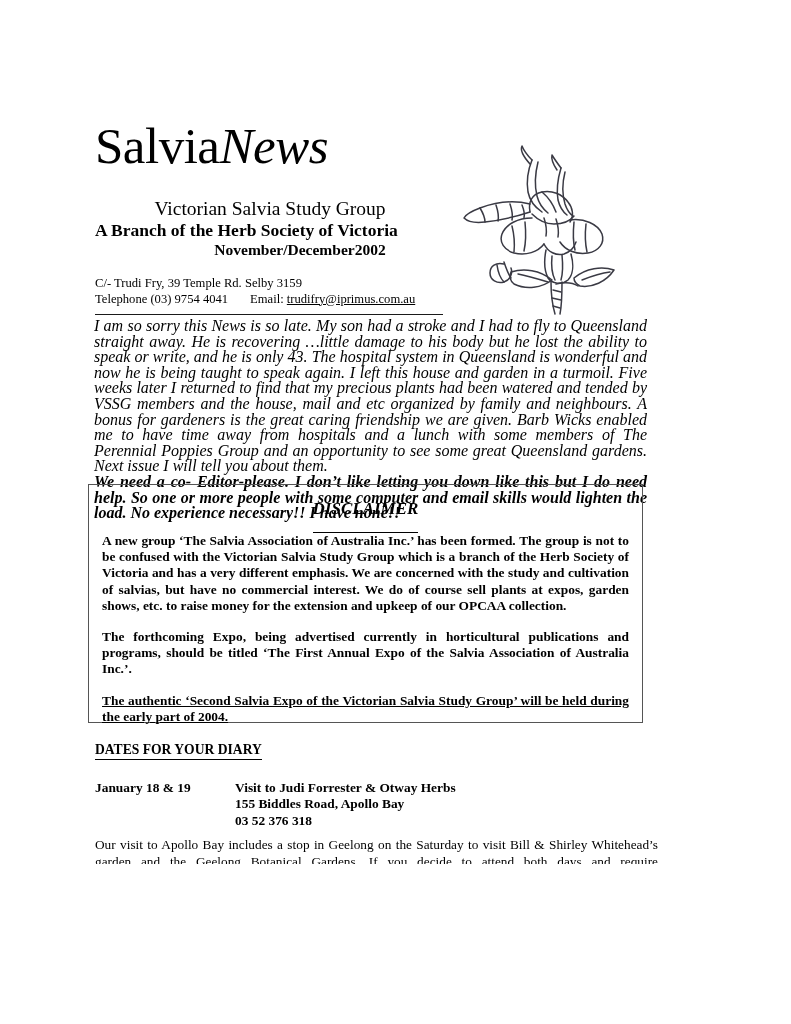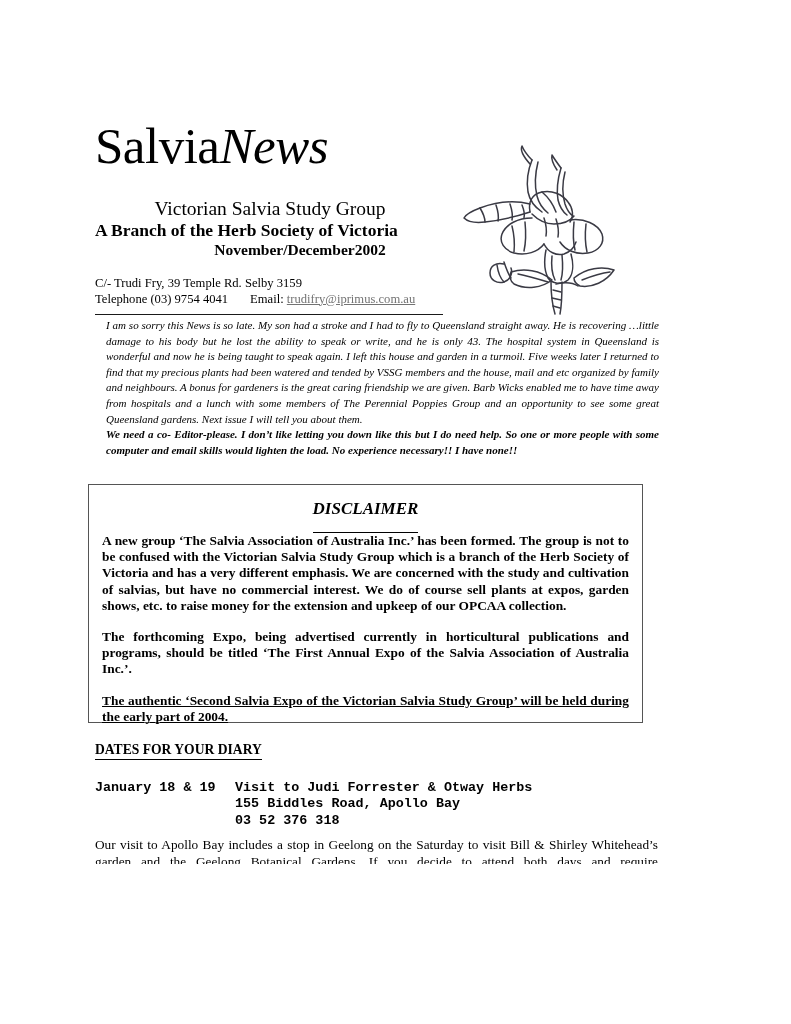--- a/index.html
+++ b/index.html
@@ -54,41 +54,41 @@
     margin-top: 17px;
     font-size: 12.6px;
     line-height: 15.5px;
     border-bottom: 1.6px solid #1a1a1a;
     width: 348px;
     padding-bottom: 7px;
   }
   .contact-line { white-space: nowrap; }
   .contact-gap { display: inline-block; width: 22px; }
   .email-link {
-    color: #737373;
+    color: #000000;
     text-decoration: underline;
   }
 
   
   .flower-art {
     position: absolute;
     left: 452px;
     top: 122px;
     width: 200px;
     height: 196px;
   }
   .flower-art svg { display: block; }
 
   
   .intro {
     position: absolute;
-    left: 106px;
+    left: 94px;
     top: 318px;
     width: 553px;
-    font-size: 11px;
+    font-size: 16px;
     line-height: 15.6px;
     font-style: italic;
     text-align: justify;
   }
   .intro-plea {
     font-weight: bold;
     font-style: italic;
   }
 
   
@@ -137,21 +137,20 @@
     display: inline-block;
     border-bottom: 1.4px solid #000;
     padding-bottom: 1px;
   }
   .event {
     display: flex;
     margin-top: 20px;
     font-size: 13.4px;
     line-height: 16.4px;
     font-weight: bold;
-    font-family: Liberation Mono, monospace;
   }
   .event-when { width: 140px; flex: 0 0 140px; }
   .event-what { flex: 1; }
   .event-what div { white-space: nowrap; }
 
   .dates-note {
     margin-top: 8px;
     font-size: 13.3px;
     line-height: 16.4px;
     text-align: justify;

